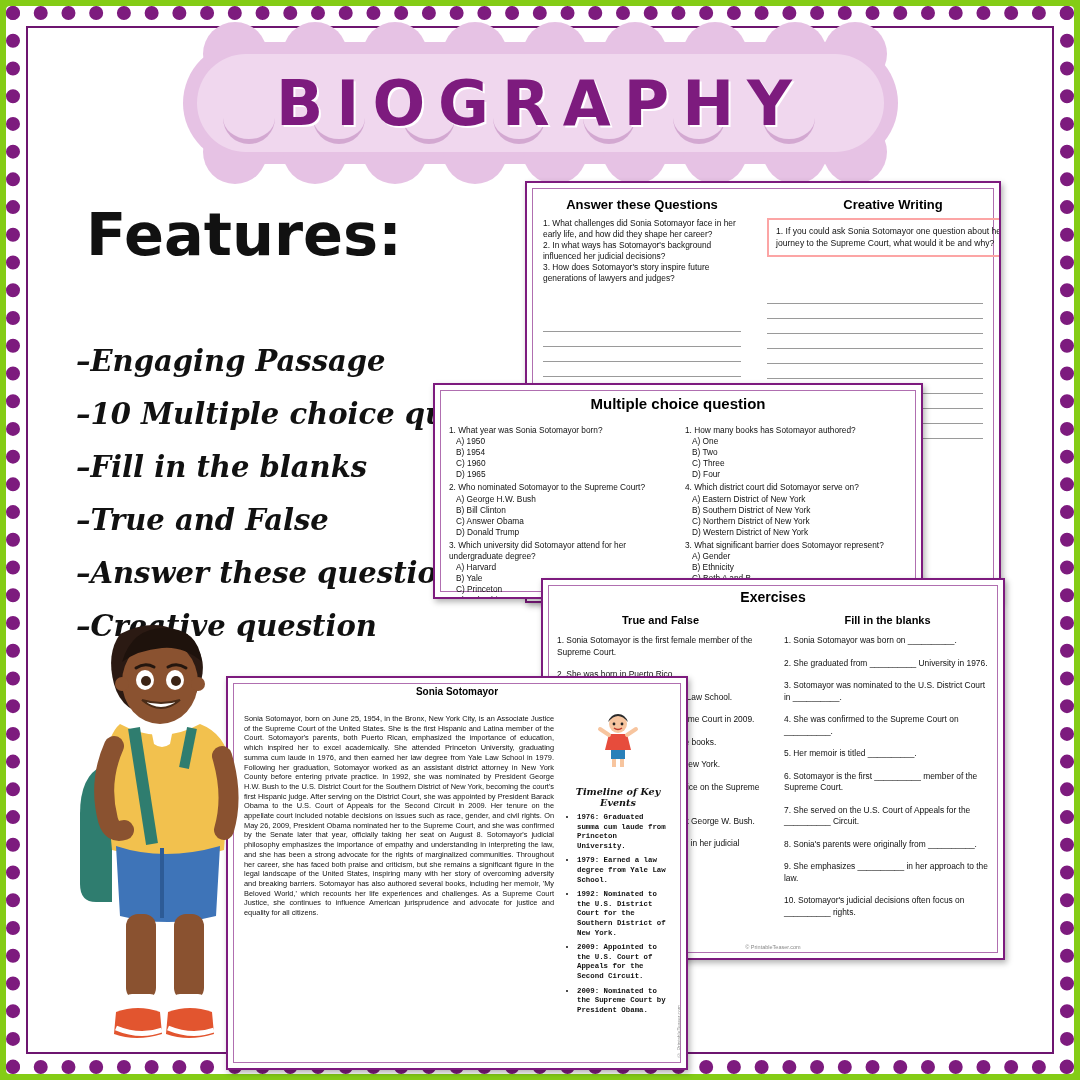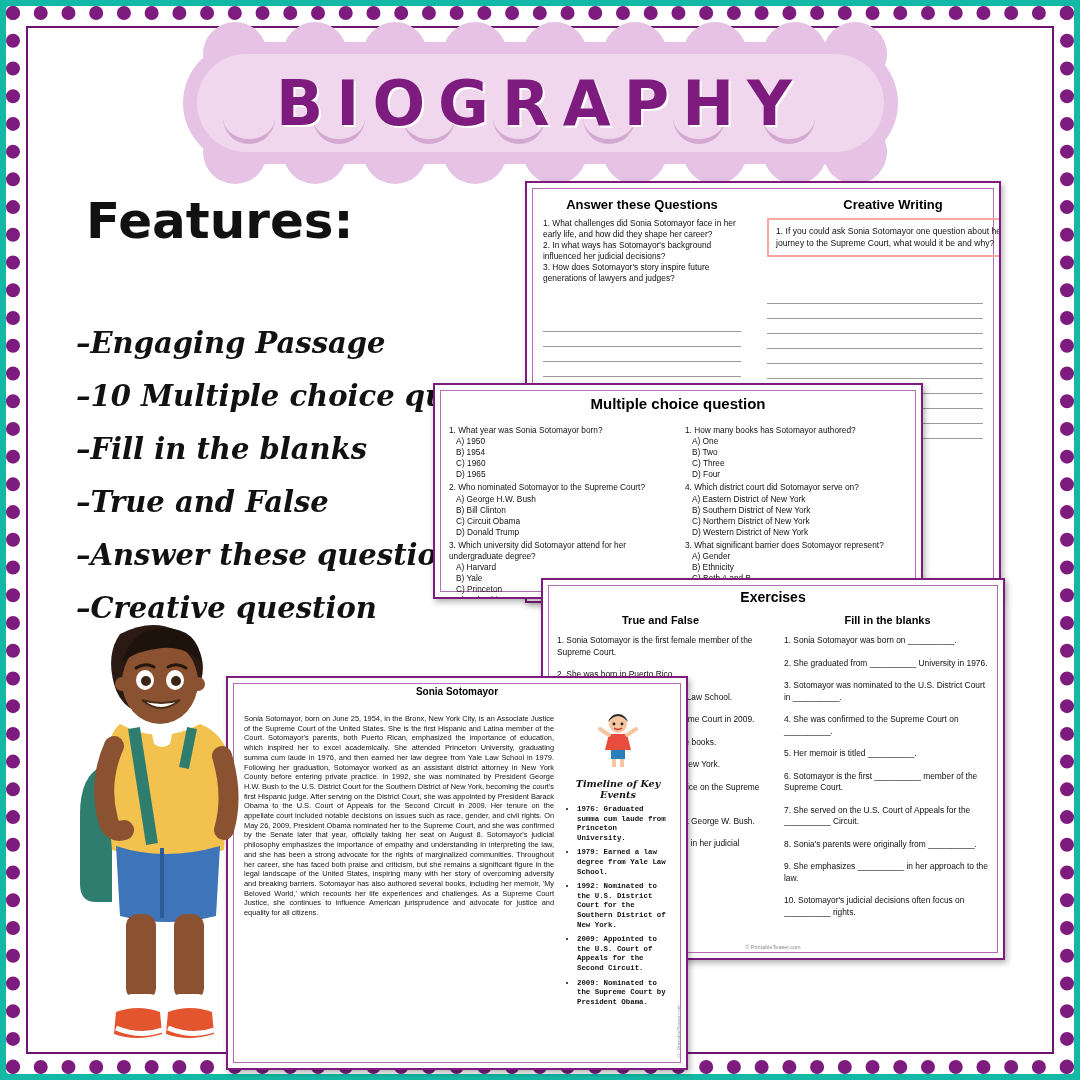--- a/index.html
+++ b/index.html
@@ -5,21 +5,21 @@
   html,body{margin:0;padding:0;}
   body{
     width:1080px;height:1080px;overflow:hidden;
     font-family:"Liberation Sans", sans-serif;
     background:#ffffff;
     position:relative;
   }
   
   #page{
     position:absolute;inset:0;
-    background:#14b8a6;
+    background:#84cc16;
   }
   .frame-outer{
     position:absolute;left:6px;top:6px;right:6px;bottom:6px;
     border:14px dotted #7d1b7e;
     border-radius:4px;
     background:#ffffff;
   }
   .frame-inner{
     position:absolute;left:26px;top:26px;right:26px;bottom:26px;
     border:2px solid #6d1570;
@@ -55,26 +55,26 @@
     z-index:4;
   }
   .banner .swoosh{
     position:absolute;bottom:20px;width:52px;height:26px;
     border-bottom:5px solid #d3a8d1;border-radius:0 0 30px 30px;
     z-index:2;
   }
 
   
   .features-title{
-    position:absolute;left:86px;top:192px;
+    position:absolute;left:86px;top:200px;
     font-family:"DejaVu Sans", sans-serif;
-    font-weight:bold;font-size:50px;color:#111;
+    font-weight:bold;font-size:59px;color:#111;
   }
   .features-list{
-    position:absolute;left:36px;top:310px;width:470px;
+    position:absolute;left:36px;top:328px;width:470px;
   }
   .features-list li{
     list-style:none;
     font-family:"DejaVu Serif", serif;
     font-style:italic;font-weight:bold;
     font-size:29px;color:#111;
     margin:0 0 19px 0;
     white-space:nowrap;
   }
 
@@ -133,21 +133,21 @@
   #sheet-passage .sheet-h{font-size:10px;margin:8px 0 5px;}
   #sheet-passage .body{
     position:absolute;left:16px;top:36px;width:310px;
     font-size:7.4px;line-height:9.7px;color:#111;text-align:justify;
   }
   #sheet-passage .side{
     position:absolute;left:338px;top:30px;width:104px;
   }
   #sheet-passage .tl-title{
     font-family:"DejaVu Serif", serif;font-style:italic;font-weight:bold;
-    font-size:9.6px;text-align:center;margin:8px 0 5px;color:#111;
+    font-size:9.6px;text-align:center;margin:16px 0 5px;color:#111;
   }
   #sheet-passage .tl li{
     font-size:7.4px;line-height:9.6px;font-weight:bold;color:#111;margin-bottom:5px;
   }
   #sheet-passage .tl{padding-left:11px;margin:0;font-family:Liberation Mono, monospace;}
   #sheet-passage .credit{
     position:absolute;right:4px;bottom:10px;font-size:5px;color:#999;
     writing-mode:vertical-rl;transform:rotate(180deg);
   }
   .girl-ico{display:block;margin:0 auto;}
@@ -245,21 +245,21 @@
     <div class="mc-cols">
       <div class="mc-col">
         <div class="mc-q">1. What year was Sonia Sotomayor born?</div>
         <div class="mc-o">A) 1950</div>
         <div class="mc-o">B) 1954</div>
         <div class="mc-o">C) 1960</div>
         <div class="mc-o">D) 1965</div>
         <div class="mc-q">2. Who nominated Sotomayor to the Supreme Court?</div>
         <div class="mc-o">A) George H.W. Bush</div>
         <div class="mc-o">B) Bill Clinton</div>
-        <div class="mc-o">C) Circuit Obama</div>
+        <div class="mc-o">C) Answer Obama</div>
         <div class="mc-o">D) Donald Trump</div>
         <div class="mc-q">3. Which university did Sotomayor attend for her undergraduate degree?</div>
         <div class="mc-o">A) Harvard</div>
         <div class="mc-o">B) Yale</div>
         <div class="mc-o">C) Princeton</div>
         <div class="mc-o">D) Columbia</div>
 
       </div>
       <div class="mc-col">
         <div class="mc-q">1. How many books has Sotomayor authored?</div>

